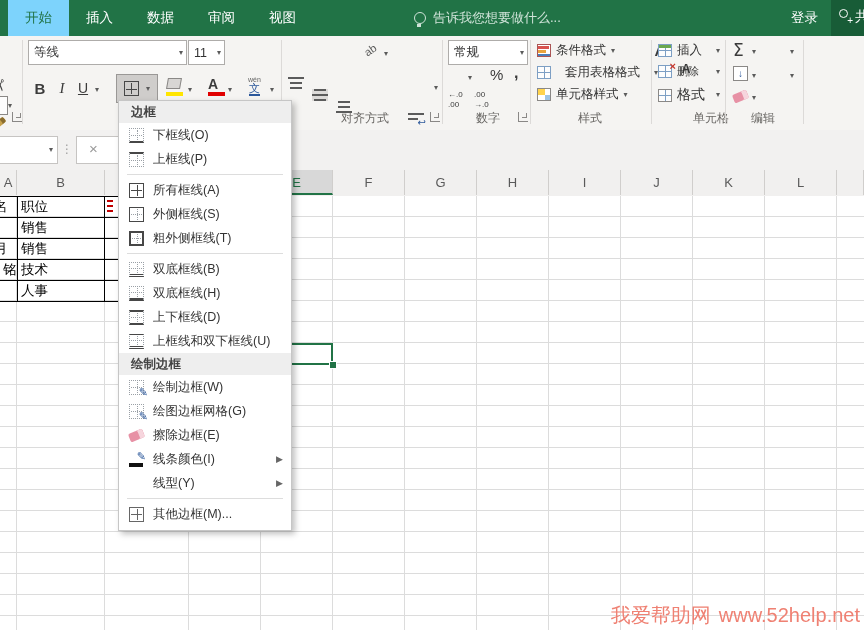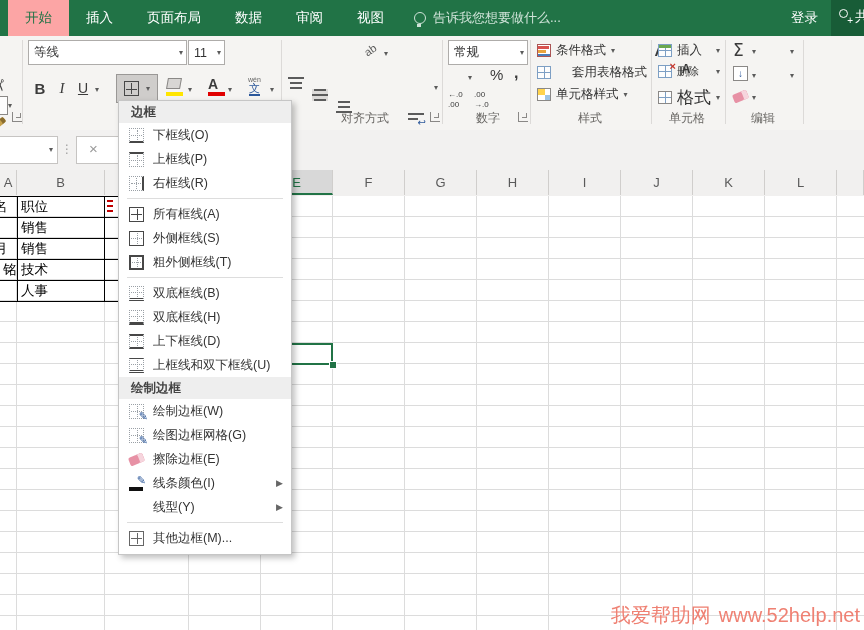--- a/index.html
+++ b/index.html
@@ -4,21 +4,21 @@
 <style>
   html,body{margin:0;padding:0;background:#e6e6e6;}
   #app{position:relative;width:864px;height:630px;overflow:hidden;background:#fff;
        font-family:"Liberation Sans","DejaVu Sans",sans-serif;font-size:13px;color:#333;
        -webkit-font-smoothing:antialiased;}
   .abs{position:absolute;}
   
   #titlebar{position:absolute;left:0;top:0;width:864px;height:36px;background:#217346;}
   #tabs{position:absolute;left:8px;top:0;height:36px;display:flex;align-items:stretch;}
   .tab{padding:0 17px;line-height:36px;color:#fff;font-size:13.5px;cursor:default;}
-  .tab.active{background:#fca5a5;color:#217346;}
+  .tab.active{background:#7dd3fc;color:#217346;}
   #tellme{position:absolute;left:414px;top:0;height:36px;display:flex;align-items:center;gap:7px;color:#cfe3d8;font-size:13px;}
   .bulb{width:10px;height:10px;border:1.5px solid #cfe3d8;border-radius:50%;position:relative;}
   .bulb::after{content:"";position:absolute;left:2px;bottom:-4px;width:4px;height:3px;background:#cfe3d8;}
   #signin{position:absolute;right:46px;top:0;line-height:36px;color:#fff;font-size:13.5px;}
   #sharebtn{position:absolute;right:0;top:0;width:33px;height:36px;background:#185c37;overflow:hidden;color:#fff;}
   .person{position:absolute;left:6px;top:9px;width:11px;height:11px;}
   .person::before{content:"";position:absolute;left:2px;top:0;width:7px;height:7px;border:1.5px solid #fff;border-radius:50%;}
   .person::after{content:"+";position:absolute;right:-5px;bottom:-6px;font-size:10px;color:#fff;}
   .share-frag{position:absolute;left:24px;top:8px;font-size:14px;color:#fff;}
   
@@ -149,21 +149,20 @@
 </style>
 </head>
 <body>
 
 <div id="app">
 
   <div id="titlebar">
     <div id="tabs">
         <div class="tab active">开始</div>
         <div class="tab">插入</div>
-        <div class="tab">页面布局</div>
         <div class="tab">数据</div>
         <div class="tab">审阅</div>
         <div class="tab">视图</div>
       </div>
     <div id="tellme" style="cursor:default">
       <span class="bulb"></span>
       <span>告诉我您想要做什么...</span>
     </div>
     <div id="signin">登录</div>
     <div id="sharebtn">
@@ -299,21 +298,21 @@
     <div class="glabel" style="left:458px;width:60px">数字</div>
     <span class="launcher" style="left:518px;top:76px"></span>
     <div class="gsep" style="left:530px"></div>
 
     
     <div class="abs" style="left:537px;top:6px;display:flex;align-items:center;gap:5px">
       <span class="mgrid cf"></span>
       <span style="font-size:12.5px">条件格式</span>
       <span class="dd">▾</span>
       </div>
-    <div class="abs" style="left:537px;top:28px;display:flex;align-items:center;gap:21px">
+    <div class="abs" style="left:537px;top:28px;display:flex;align-items:center;gap:14px">
       <span class="mgrid"></span>
       <span style="font-size:12.5px">套用表格格式</span>
       <span class="dd">▾</span>
       </div>
     <div class="abs" style="left:537px;top:50px;display:flex;align-items:center;gap:5px">
       <span class="mgrid cs"></span>
       <span style="font-size:12.5px">单元格样式</span>
       <span class="dd">▾</span>
       </div>
     <div class="glabel" style="left:560px;width:60px">样式</div>
@@ -325,24 +324,24 @@
       <span style="font-size:12.5px;flex:1">插入</span>
       <span class="dd">▾</span>
       </div>
     <div class="abs" style="left:658px;top:28px;width:62px;display:flex;align-items:center;gap:5px">
       <span class="mgrid delx"></span>
       <span style="font-size:11px;flex:1">删除</span>
       <span class="dd">▾</span>
       </div>
     <div class="abs" style="left:658px;top:50px;width:62px;display:flex;align-items:center;gap:5px">
       <span class="mgrid fmt"></span>
-      <span style="font-size:17px;flex:1">格式</span>
-      <span class="dd">▾</span>
-      </div>
-    <div class="glabel" style="left:656px;width:62px">单元格</div>
+      <span style="font-size:14px;flex:1">格式</span>
+      <span class="dd">▾</span>
+      </div>
+    <div class="glabel" style="left:680px;width:62px">单元格</div>
     <div class="gsep" style="left:725px"></div>
 
     
     <span class="sum abs" style="left:733px;top:6px">Σ</span>
     <span class="dd abs" style="left:752px;top:12px">▾</span>
     <div class="sortaz abs" style="left:770px;top:6px">
       <b>A</b>
         <i>Z</i>
         <span class="ar">▼</span>
       </div>
@@ -432,24 +431,20 @@
   <div id="border-menu">
       <div class="mhead">边框</div>
       <div class="mitem">
         <span class="bicon border-bottom"></span>
         <span>下框线(O)</span>
       </div>
       <div class="mitem">
         <span class="bicon border-top"></span>
         <span>上框线(P)</span>
       </div>
-      <div class="mitem">
-        <span class="bicon border-right"></span>
-        <span>右框线(R)</span>
-      </div>
       <div class="msep"></div>
       <div class="mitem">
         <span class="bicon border-all"></span>
         <span>所有框线(A)</span>
       </div>
       <div class="mitem">
         <span class="bicon border-outside"></span>
         <span>外侧框线(S)</span>
       </div>
       <div class="mitem">

